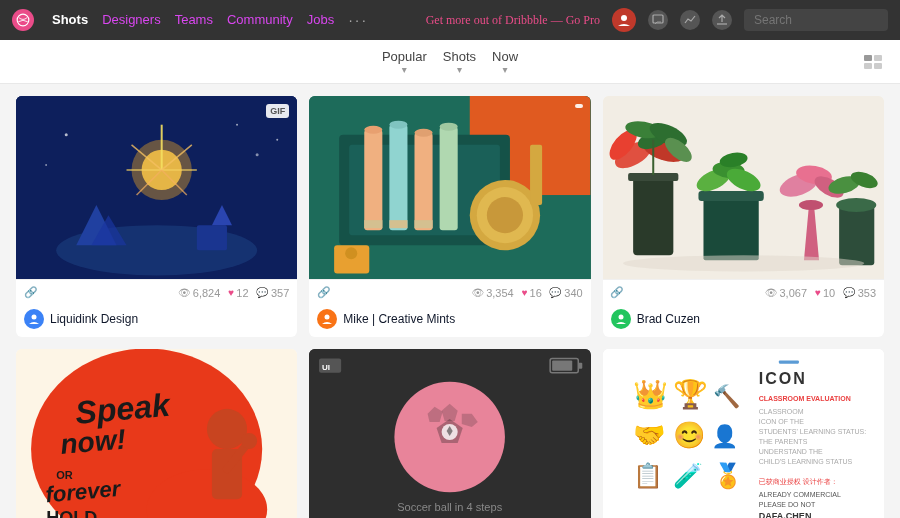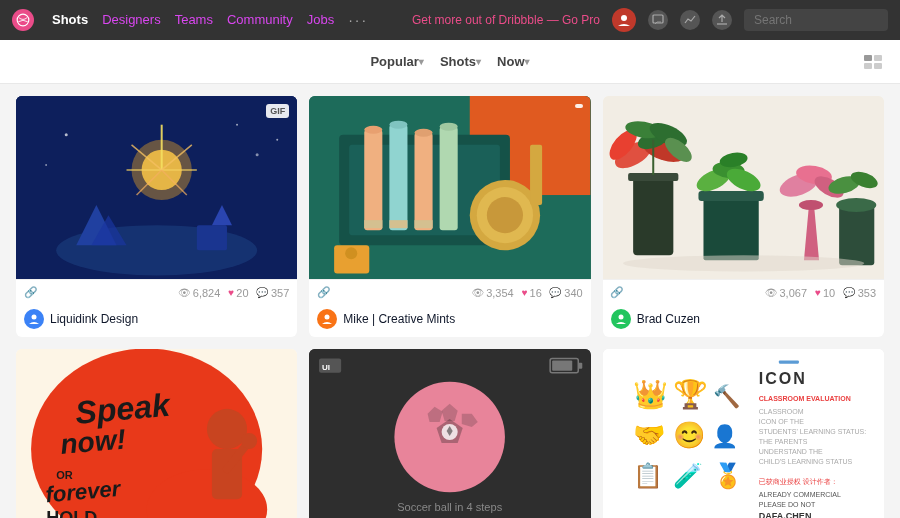--- a/index.html
+++ b/index.html
@@ -25,37 +25,37 @@
     .nav-links { display: flex; gap: 14px; }
     .nav-link {
       color: #d946ef; font-size: 13px; text-decoration: none; cursor: pointer;
     }
     .nav-link.active { color: #fff; font-weight: 600; }
     .nav-dots { color: #aaa; font-size: 14px; letter-spacing: 2px; cursor: pointer; }
     .nav-right {
       margin-left: auto; display: flex; align-items: center; gap: 12px;
     }
     .go-pro {
-      color: #ea4c89; font-size: 12px; font-weight: 500; cursor: pointer;
+      color: #ea4c89; font-size: 12px; font-weight: 500; cursor: pointer; font-family: Liberation Serif, serif;
     }
     .nav-icon { width: 20px; height: 20px; background: #555; border-radius: 50%; display: flex; align-items: center; justify-content: center; cursor: pointer; }
     .avatar { width: 24px; height: 24px; border-radius: 50%; background: #c0392b; display: flex; align-items: center; justify-content: center; }
     .search-box {
       background: #444; border: none; border-radius: 4px; padding: 4px 10px;
       color: #ccc; font-size: 12px; width: 144px; outline: none;
     }
 
     
     .filter-bar {
       background: #fff; height: 44px; display: flex; align-items: center;
       justify-content: center; gap: 16px; border-bottom: 1px solid #e8e8e8;
       position: relative;
     }
     .filter-btn {
-      font-size: 13px; color: #444; cursor: pointer; display: flex; align-items: center; font-weight: 700;
+      font-size: 13px; color: #444; cursor: pointer; display: flex; align-items: center; font-weight: 400; flex-direction: column;
     }
     .filter-btn .caret { font-size: 10px; color: #999; }
     .grid-toggle { position: absolute; right: 16px; display: flex; gap: 4px; cursor: pointer; }
 
     
     .main-content { padding: 12px 16px; }
     .shots-grid {
       display: grid;
       grid-template-columns: repeat(3, 1fr);
       gap: 12px;
@@ -213,21 +213,21 @@
       </div>
       <div class="shot-meta">
         <span class="link-icon">🔗</span>
         <div class="shot-stats">
           <span class="stat">
             <span style="font-size:10px;">👁</span>
             <span>6,824</span>
           </span>
           <span class="stat">
             <span style="font-size:10px;color:#ea4c89;">♥</span>
-            <span>20</span>
+            <span>12</span>
           </span>
           <span class="stat">
             <span style="font-size:10px;">💬</span>
             <span>357</span>
           </span>
         </div>
       </div>
       <div class="shot-author">
         <div class="author-avatar" style="background:#3b82f6; width:20px; height:20px; border-radius:50%; display:flex; align-items:center; justify-content:center;">
           <svg width="12" height="12" viewBox="0 0 12 12" fill="white">

